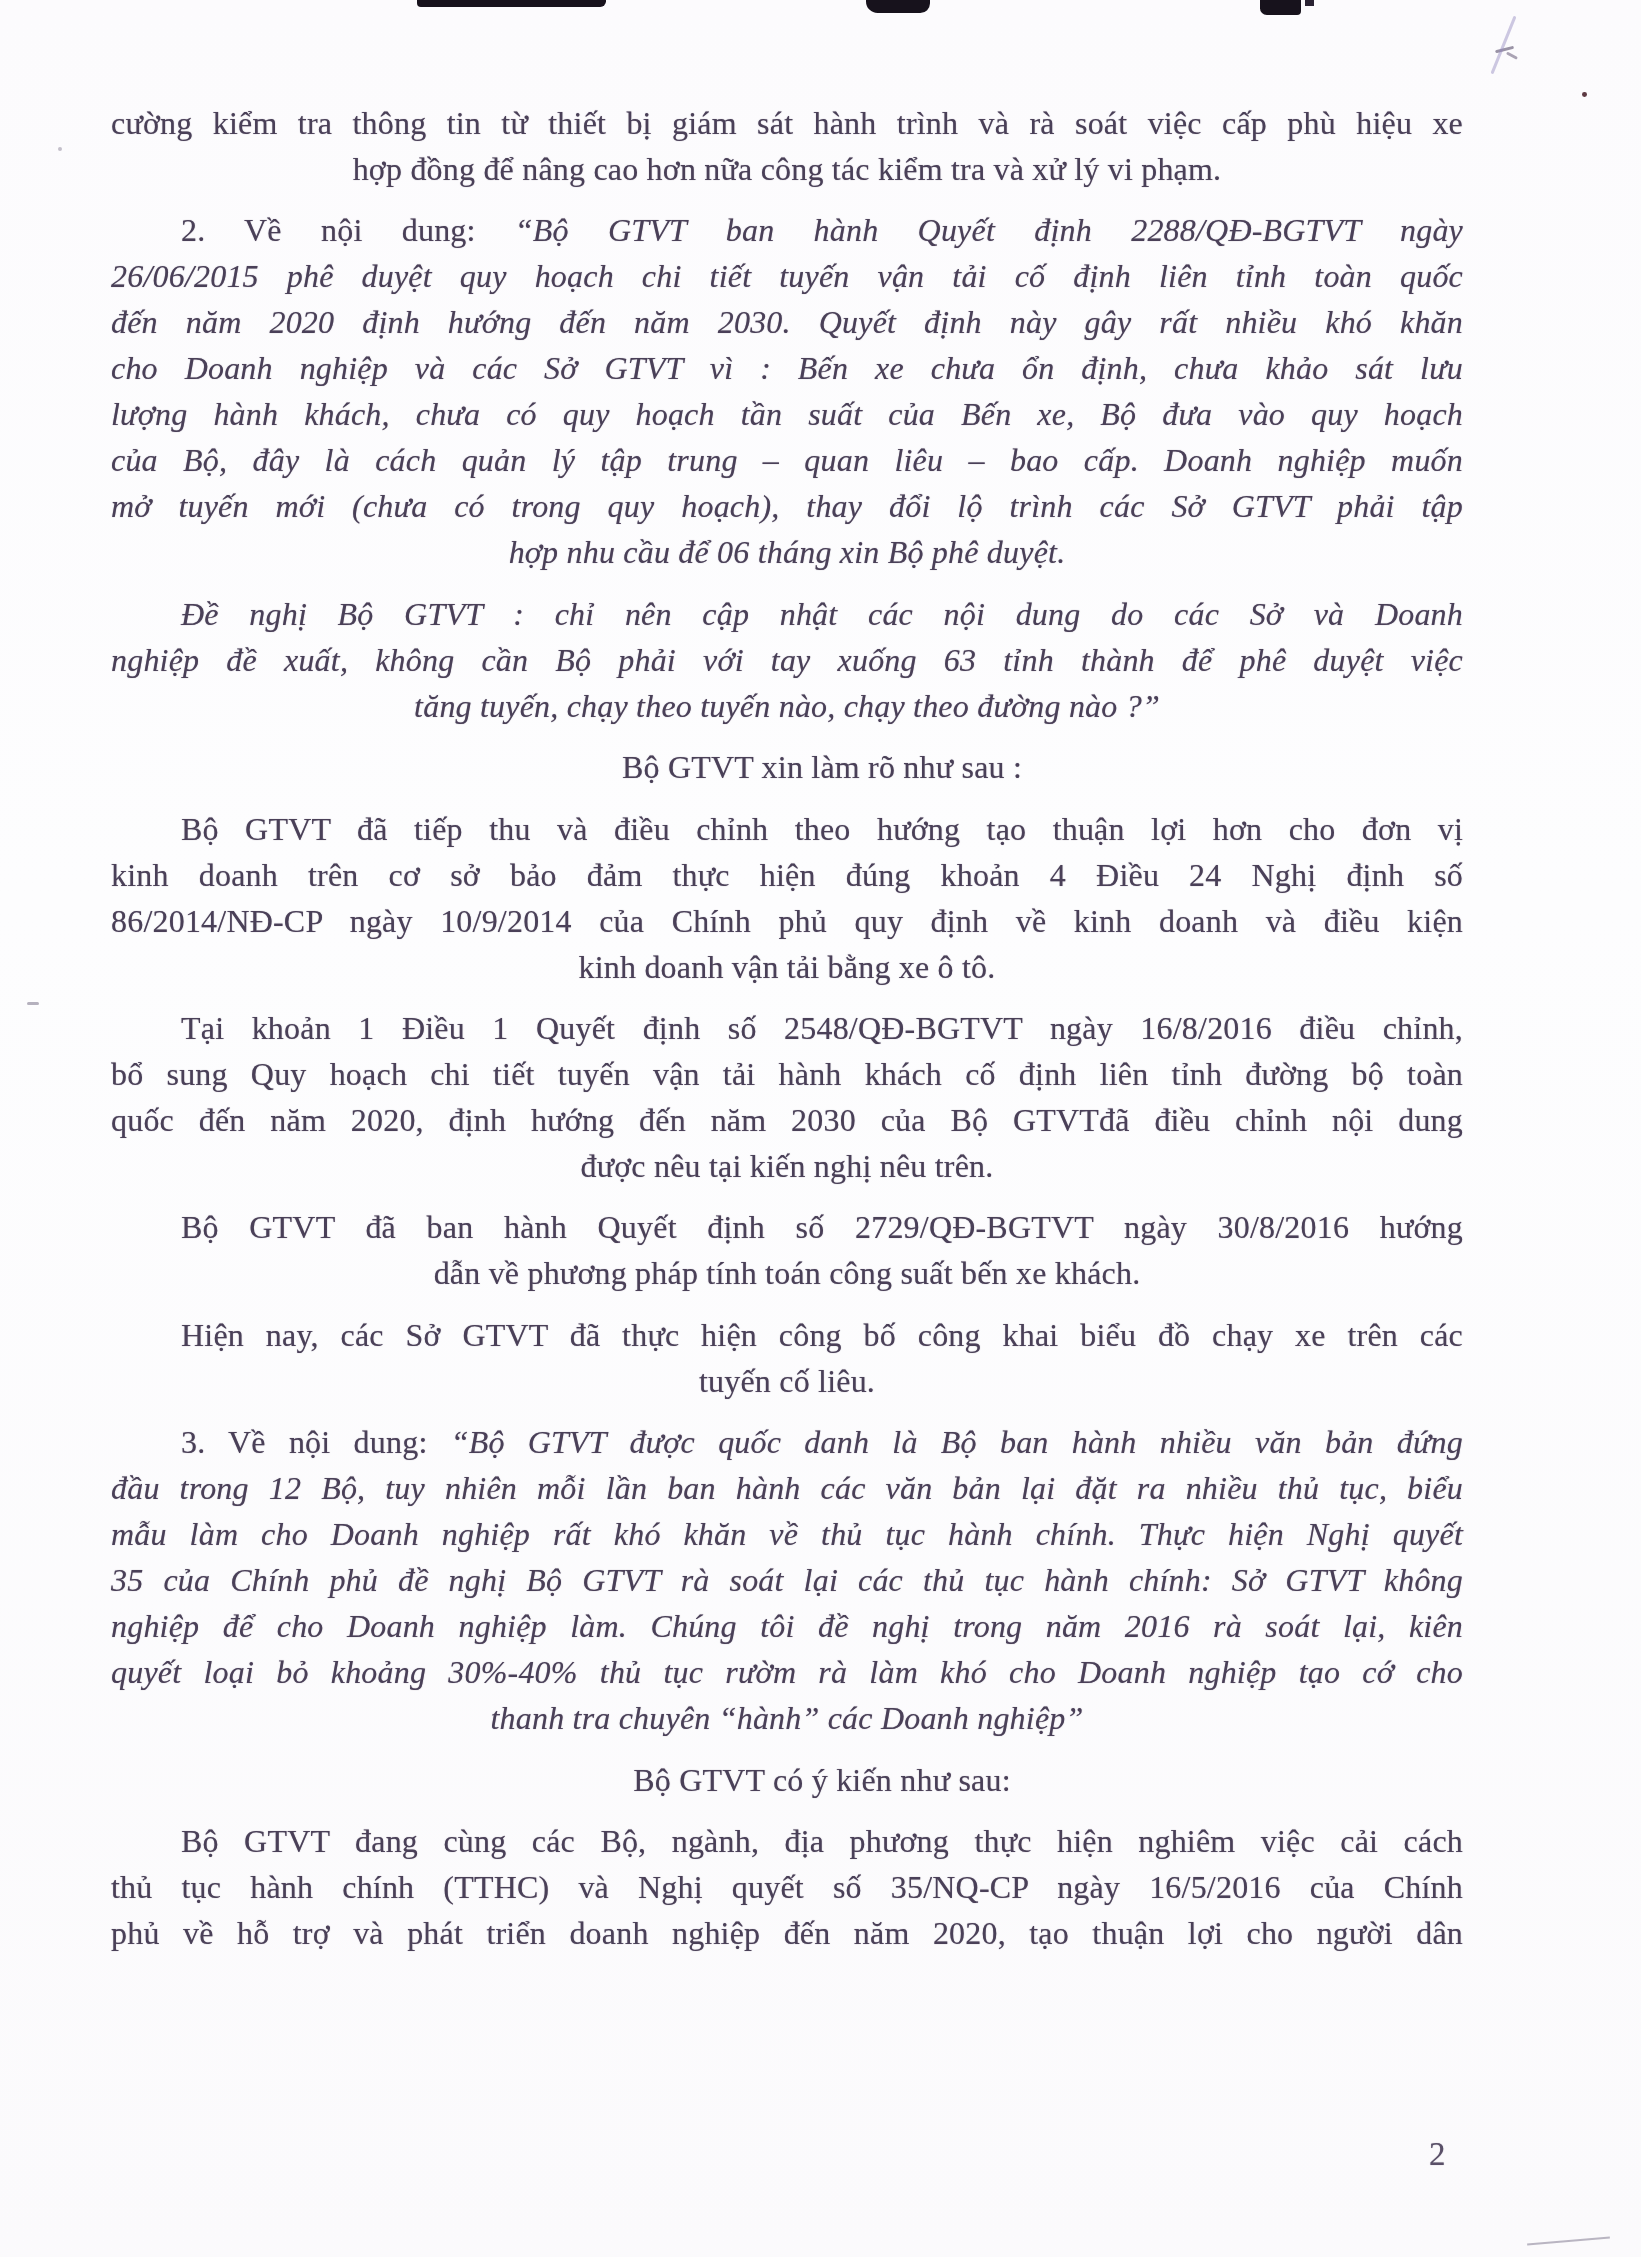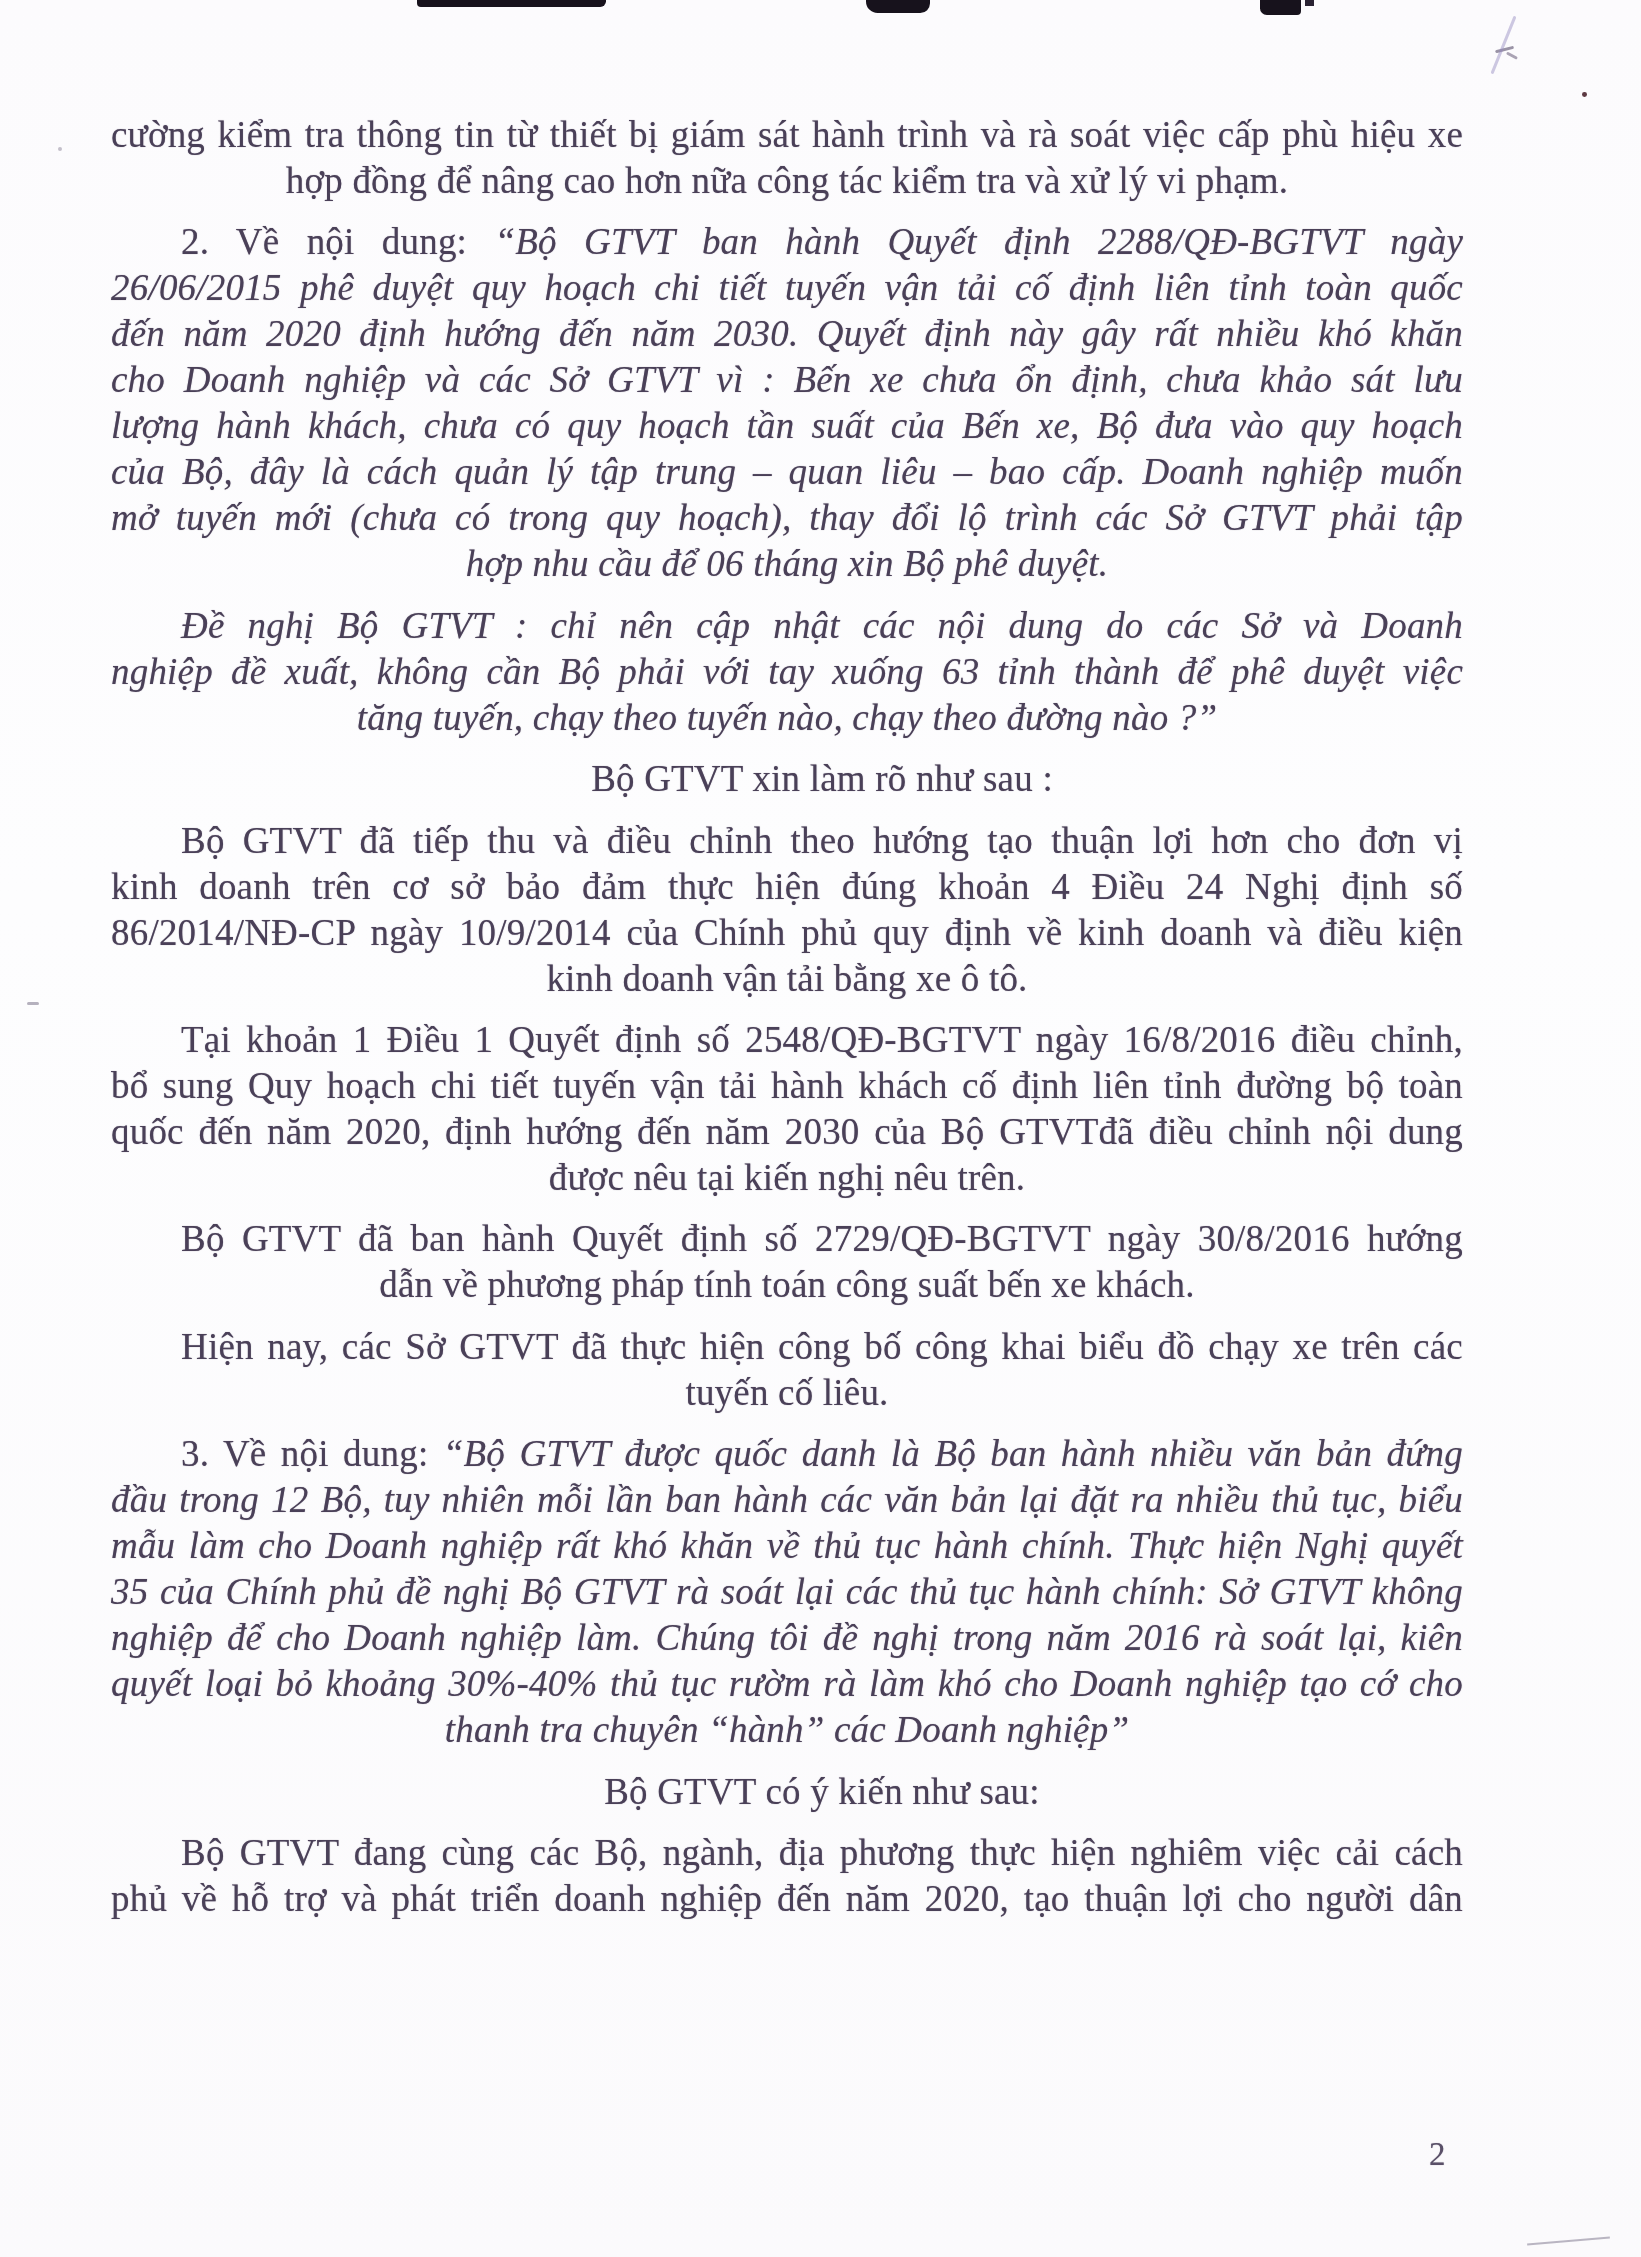--- a/index.html
+++ b/index.html
@@ -3,22 +3,22 @@
 <meta charset="utf-8">
 <style>
   html,body{margin:0;padding:0;}
   body{
     width:1641px;height:2257px;position:relative;overflow:hidden;
     background:#fcfbfd;
     font-family:"Liberation Serif","DejaVu Serif",serif;
   }
   .page{position:absolute;inset:0;background:linear-gradient(180deg,#fcfbfd 0%,#fdfdfe 40%,#fbfafc 100%);}
   .content{
-    position:absolute;left:111px;top:112px;width:1352px;
-    font-size:37px;line-height:46px;color:#4a4058;
+    position:absolute;left:111px;top:100px;width:1352px;
+    font-size:32px;line-height:46px;color:#4a4058;
     text-shadow:0 0 1px rgba(74,64,88,.55);
     letter-spacing:0.2px;
   }
   .para{margin:0 0 15.4px 0;}
   .line{text-align:center;white-space:normal;}
   .line.just{text-align:justify;text-align-last:justify;}
   .line.indent{text-indent:70px;}
   .rm{font-style:normal;}
   .it{font-style:italic;margin-top:22px;}
   .page-number{
@@ -105,19 +105,20 @@
         <div class="line just"><span class="it">35 của Chính phủ đề nghị Bộ GTVT rà soát lại các thủ tục hành chính: Sở GTVT không</span></div>
         <div class="line just"><span class="it">nghiệp để cho Doanh nghiệp làm. Chúng tôi đề nghị trong năm 2016 rà soát lại, kiên</span></div>
         <div class="line just"><span class="it">quyết loại bỏ khoảng 30%-40% thủ tục rườm rà làm khó cho Doanh nghiệp tạo cớ cho</span></div>
         <div class="line"><span class="it">thanh tra chuyên “hành” các Doanh nghiệp”</span></div>
       </div>
       <div class="para">
         <div class="line indent"><span class="rm">Bộ GTVT có ý kiến như sau:</span></div>
       </div>
       <div class="para">
         <div class="line just indent"><span class="rm">Bộ GTVT đang cùng các Bộ, ngành, địa phương thực hiện nghiêm việc cải cách</span></div>
+        <div class="line just"><span class="rm">thủ tục hành chính (TTHC) và Nghị quyết số 35/NQ-CP ngày 16/5/2016 của Chính</span></div>
         <div class="line just"><span class="rm">phủ về hỗ trợ và phát triển doanh nghiệp đến năm 2020, tạo thuận lợi cho người dân</span></div>
       </div>
     </div>
 
   <div class="page-number">2</div>
 </div>
 
 
 </body></html>

